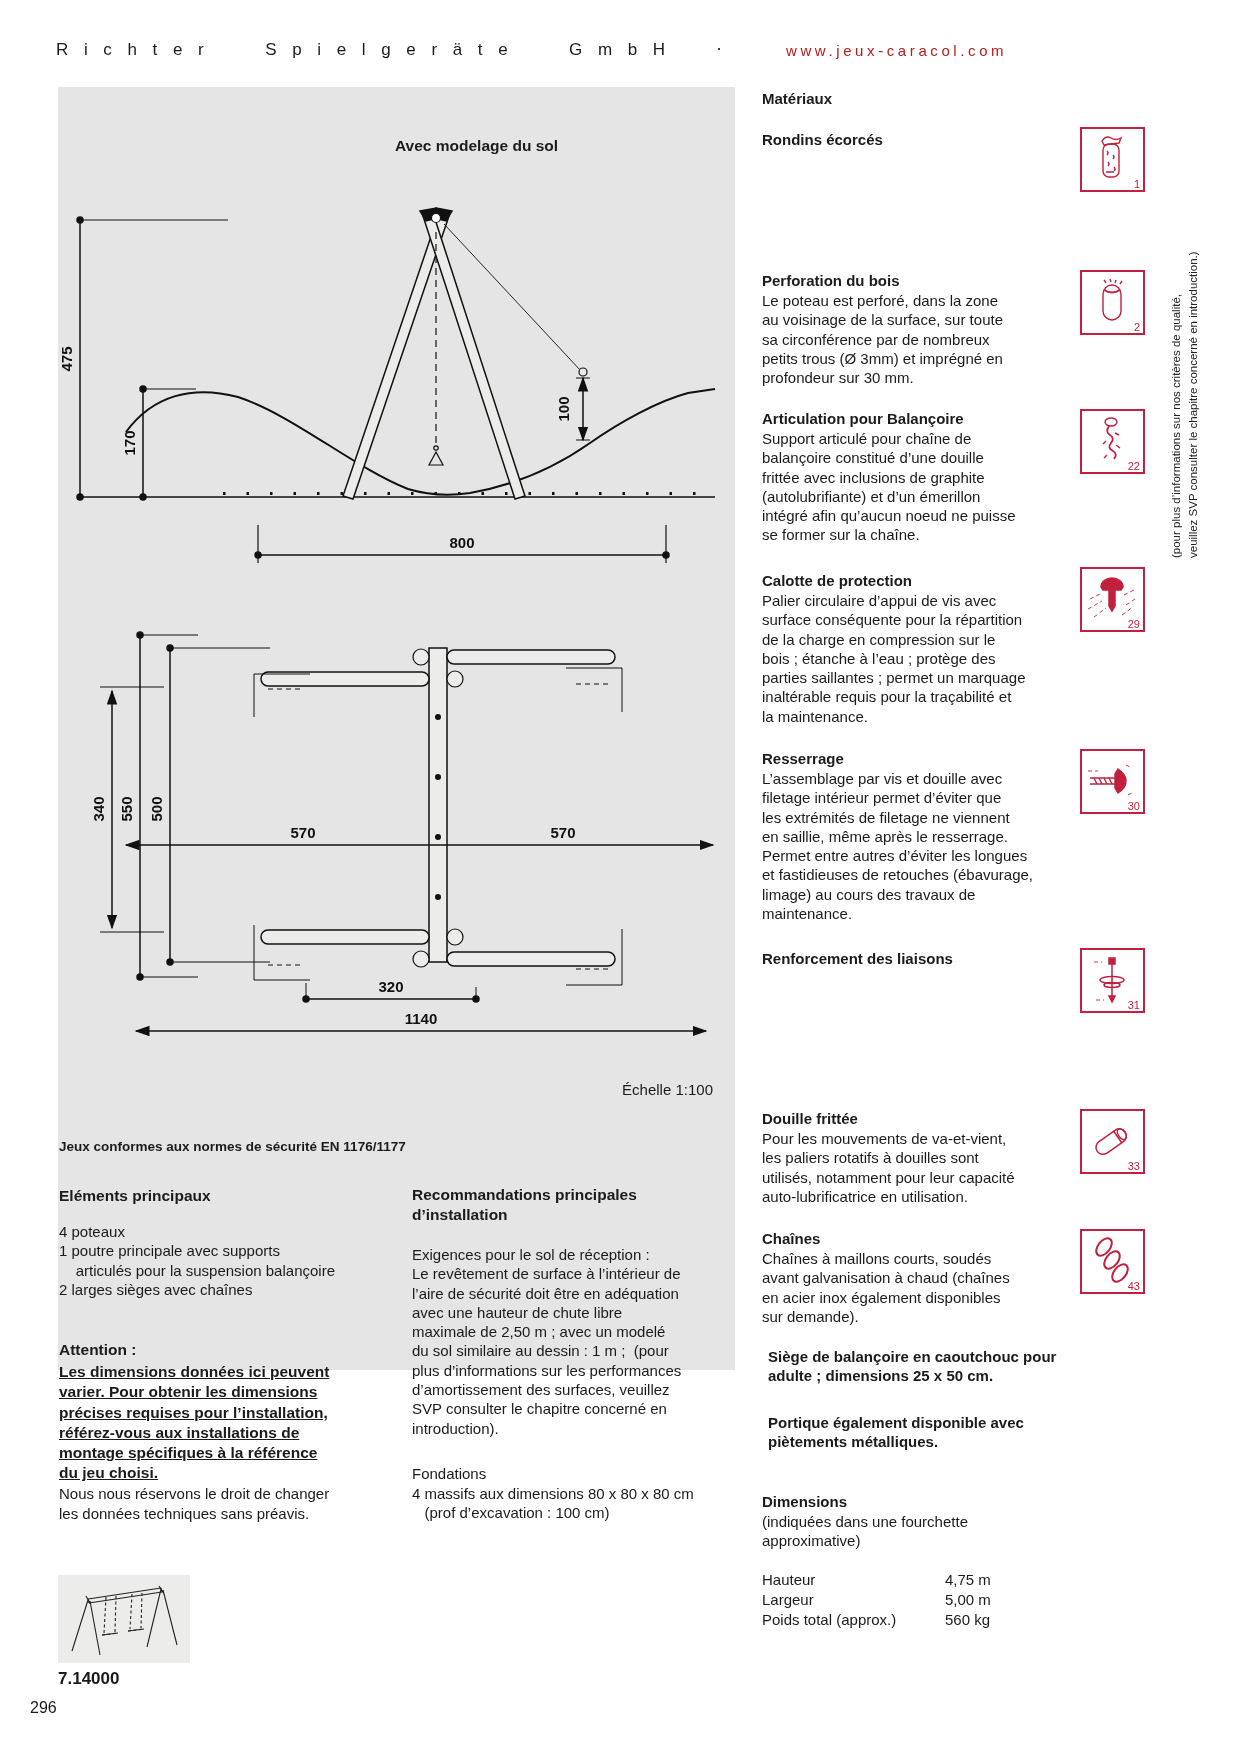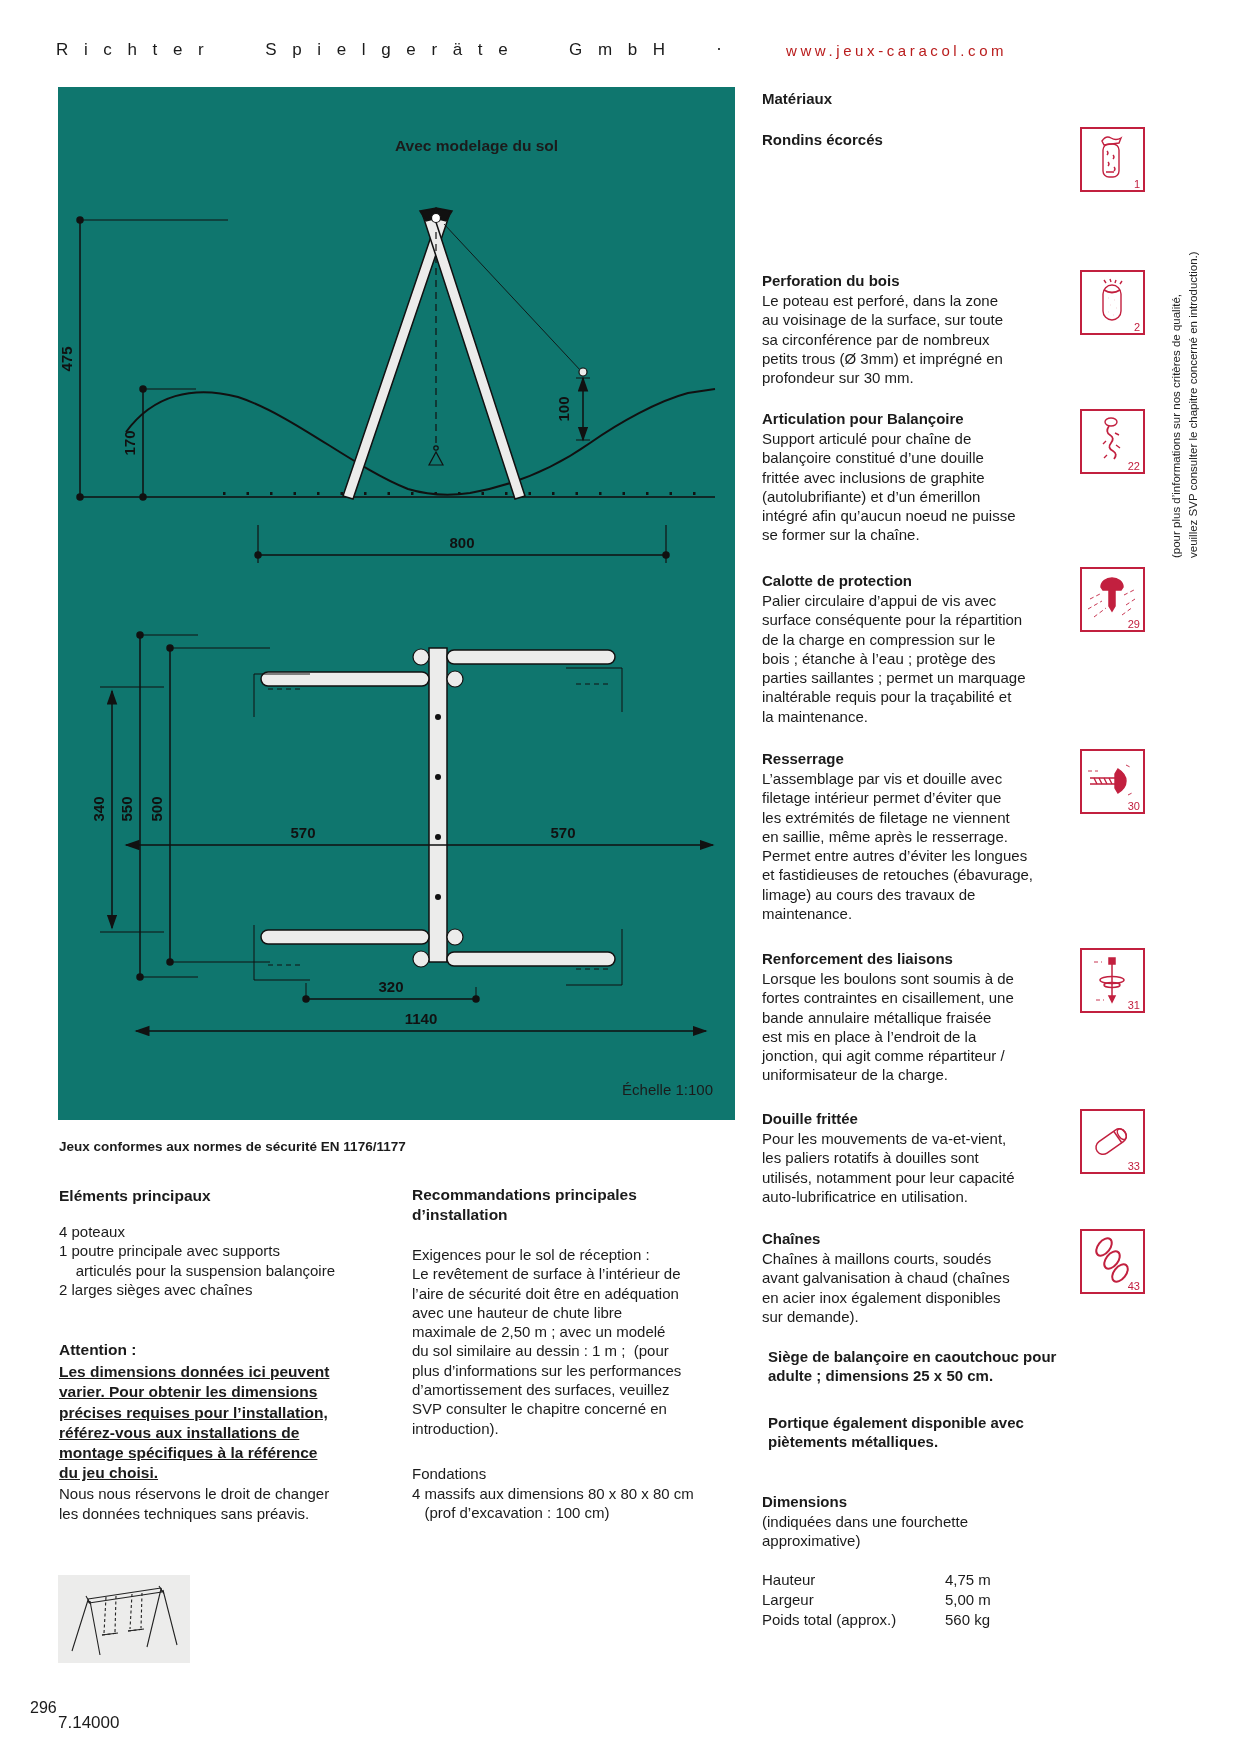--- a/index.html
+++ b/index.html
@@ -10,21 +10,21 @@
     width:1240px; height:1754px; position:relative; overflow:hidden;
   }
   .abs { position:absolute; }
 
   
   .company { left:56px; top:40px; font-size:17px; letter-spacing:0.92em; word-spacing:1.5em; white-space:nowrap; }
   .hdr-dot { left:716px; top:38px; font-size:18px; }
   .website { left:786px; top:42px; font-size:15px; letter-spacing:0.24em; color:#b91c1c; white-space:nowrap; }
 
   
-  .panel { left:58px; top:87px; width:677px; height:1033px; background:#0f766e; }
+  .panel { left:58px; top:87px; width:677px; height:1283px; background:#e5e5e5; }
   .panel-title { left:337px; top:50px; font-weight:bold; font-size:15.5px; }
   svg text { font-family:"Liberation Sans","DejaVu Sans",sans-serif; }
   .dimlabel { font-size:15px; font-weight:bold; fill:#111; }
   .scale-text { font-size:15px; fill:#1b1b1b; }
 
   .safety { left:59px; top:1139px; font-size:13.5px; font-weight:bold; }
 
   
   .col { line-height:19.3px; font-size:15px; white-space:pre-wrap; }
   .col-h { font-weight:bold; font-size:15.5px; }
@@ -54,21 +54,21 @@
   .iconbox { position:absolute; left:1080px; width:65px; height:65px; border:2.5px solid #c2203f; background:#fff; }
   .iconbox .num { position:absolute; right:3px; bottom:0px; font-size:11px; color:#c2203f; }
   .iconbox svg { position:absolute; left:0; top:0; }
 
   
   .vnote { left:1168px; top:210px; height:348px; writing-mode:vertical-rl; transform:rotate(180deg); font-size:11.5px; color:#222; line-height:17px; }
   .vnote span { display:block; white-space:nowrap; }
 
   
   .thumb { left:58px; top:1575px; width:132px; height:88px; background:#ececeb; }
-  .ref { left:58px; top:1669px; font-size:17px; font-weight:normal;margin-top:44px; }
+  .ref { left:58px; top:1669px; font-size:17px; font-weight:bold; }
   .pageno { left:30px; top:1699px; font-size:16px; }
 </style>
 </head>
 <body>
 
 <div class="abs company">Richter Spielgeräte GmbH</div>
 <div class="abs hdr-dot">·</div>
 <div class="abs website">www.jeux-caracol.com</div>
 
 <div class="abs panel">
@@ -292,26 +292,20 @@
 filetage intérieur permet d’éviter que
 les extrémités de filetage ne viennent
 en saillie, même après le resserrage.
 Permet entre autres d’éviter les longues
 et fastidieuses de retouches (ébavurage,
 limage) au cours des travaux de
 maintenance.</p>
   </div>
   <div class="mat-sec" style="top:860px">
     <h3>Renforcement des liaisons</h3>
-    <p>Lorsque les boulons sont soumis à de
-fortes contraintes en cisaillement, une
-bande annulaire métallique fraisée
-est mis en place à l’endroit de la
-jonction, qui agit comme répartiteur /
-uniformisateur de la charge.</p>
   </div>
   <div class="mat-sec" style="top:1020px">
     <h3>Douille frittée</h3>
     <p>Pour les mouvements de va-et-vient,
 les paliers rotatifs à douilles sont
 utilisés, notamment pour leur capacité
 auto-lubrificatrice en utilisation.</p>
   </div>
   <div class="mat-sec" style="top:1140px">
     <h3>Chaînes</h3>

